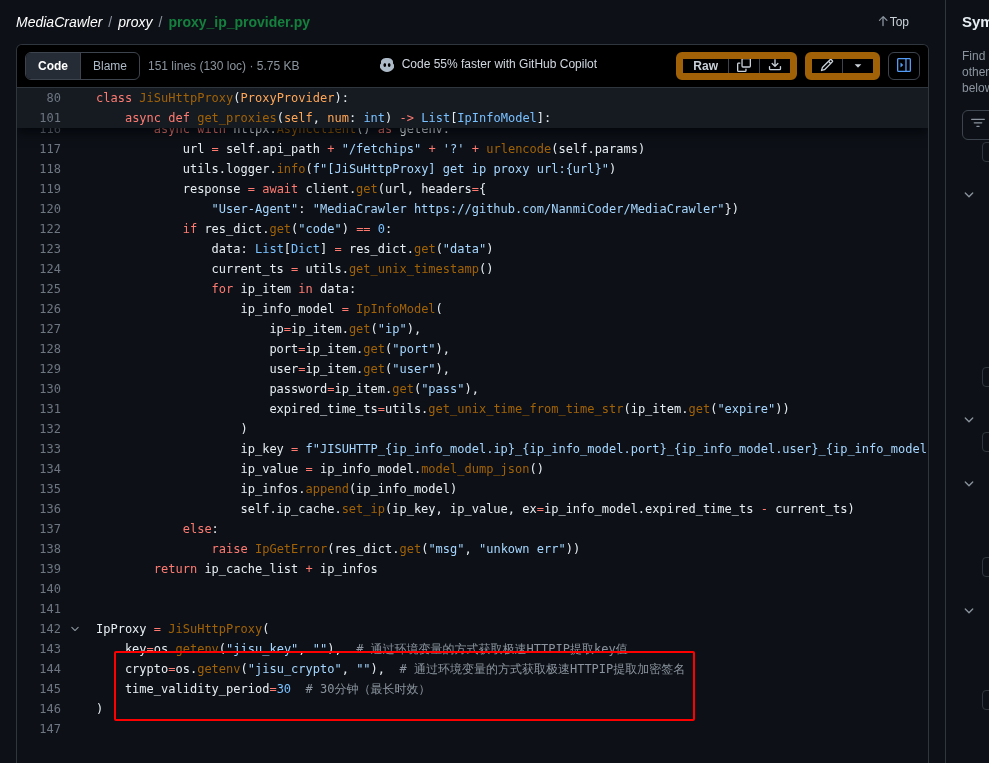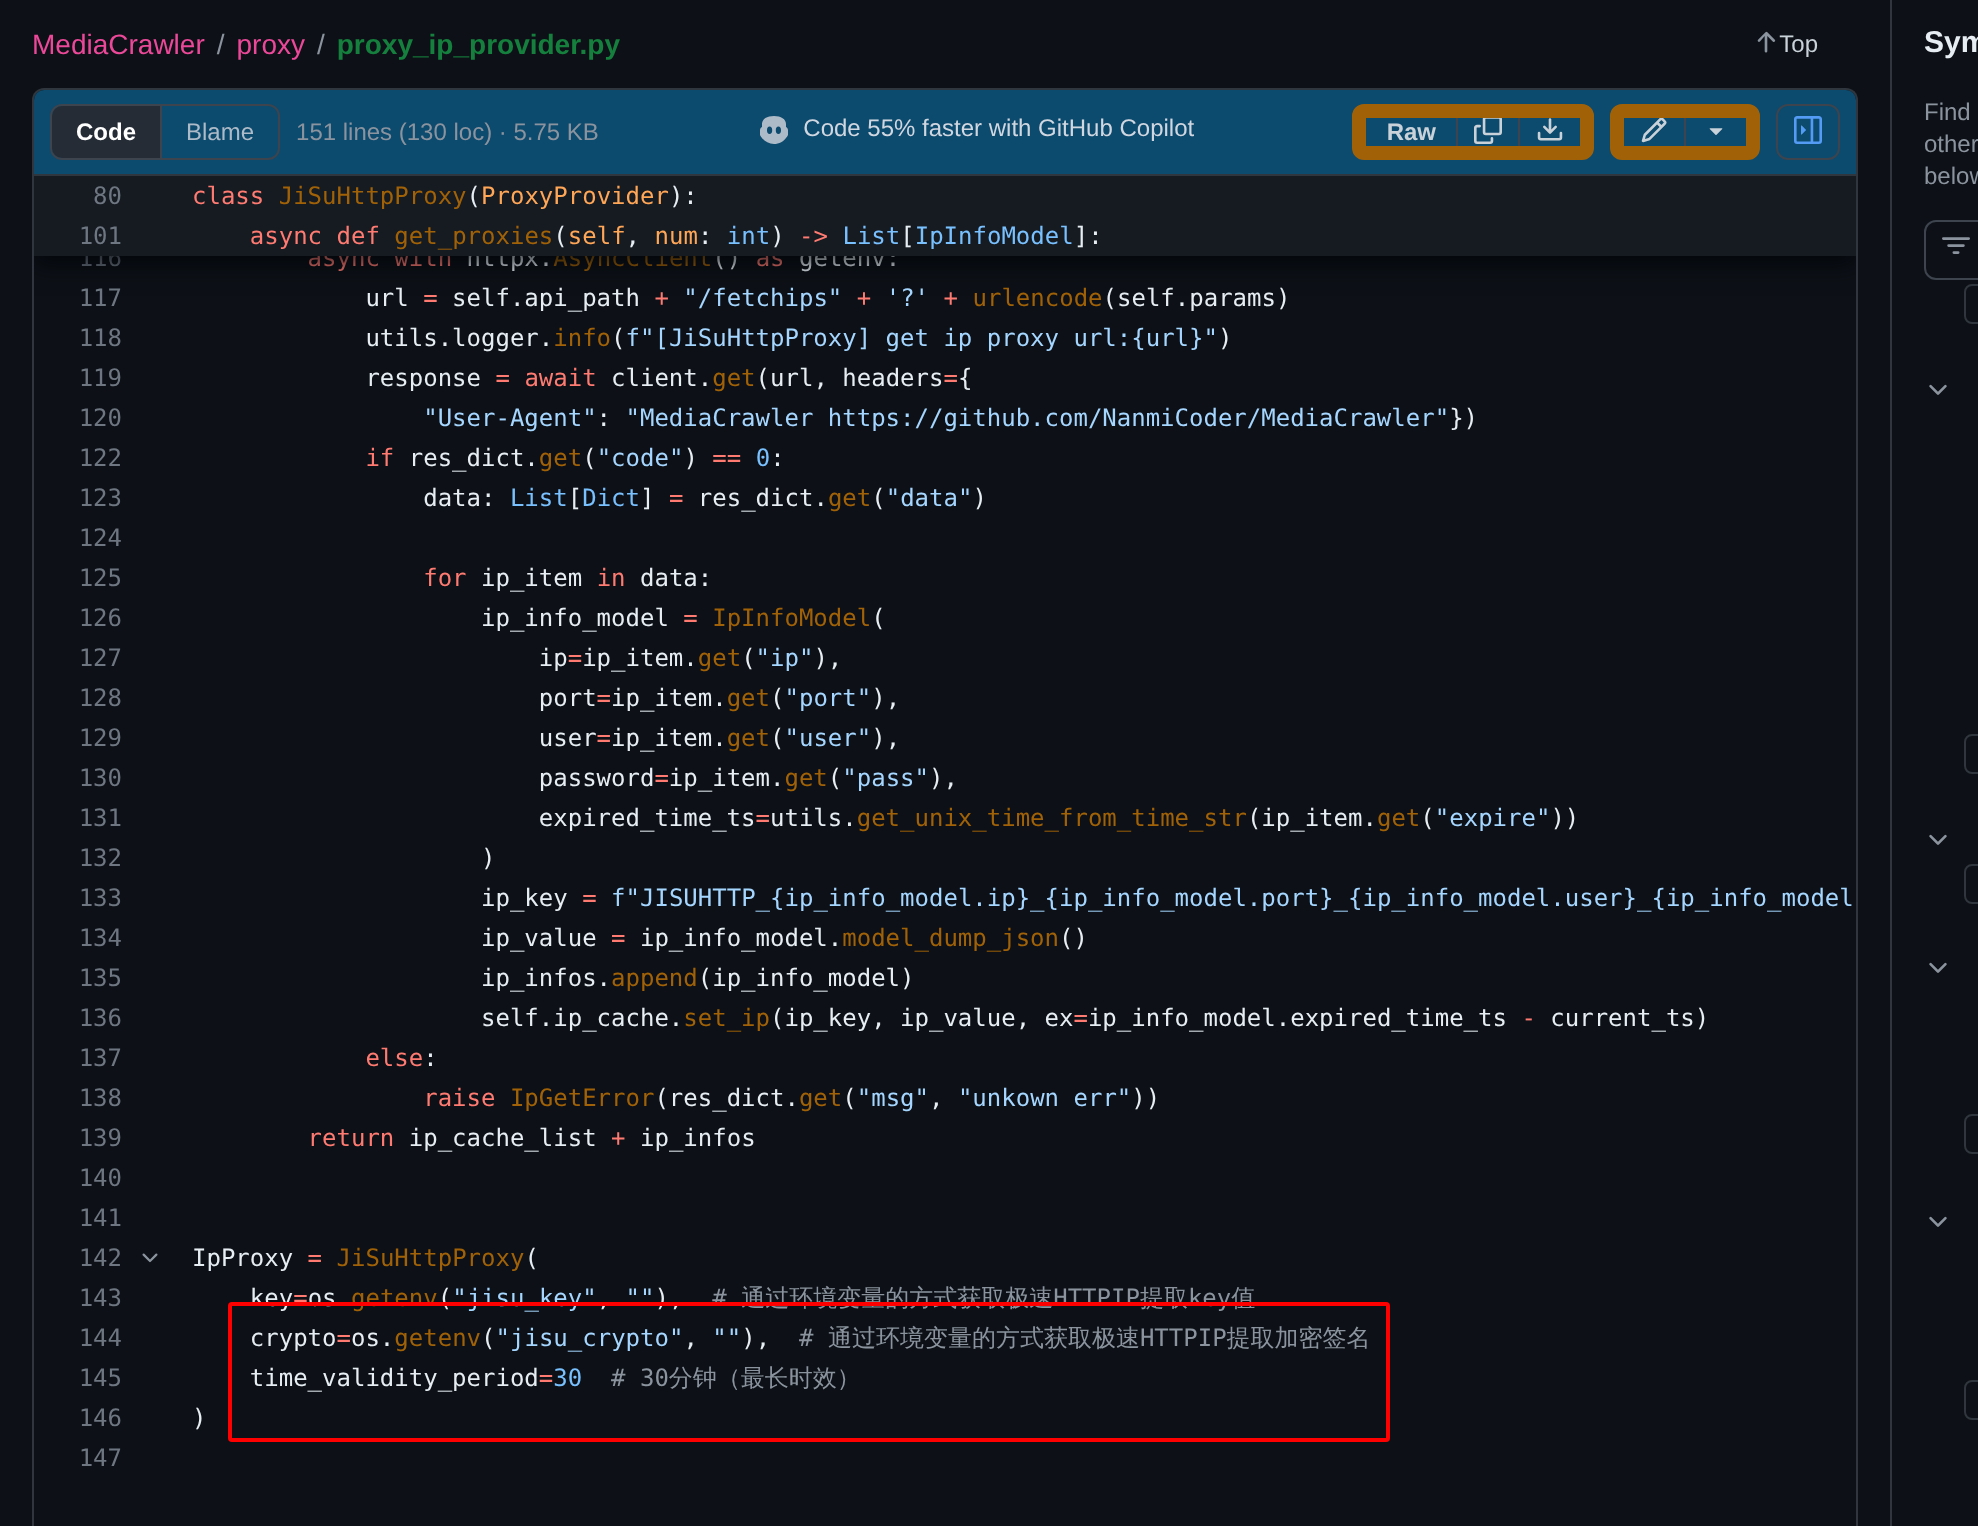--- a/index.html
+++ b/index.html
@@ -4,33 +4,33 @@
 <style>
   * { margin:0; padding:0; box-sizing:border-box; }
   html,body { width:989px; height:763px; overflow:hidden; background:#0d1117;
     font-family:"Liberation Sans","DejaVu Sans",sans-serif; color:#e6edf3; }
   .page { display:flex; width:989px; height:763px; }
   .main { width:945px; flex:none; display:flex; flex-direction:column; }
 
   
   .crumb-row { height:44px; flex:none; display:flex; align-items:center; padding:0 36px 0 16px; }
   .crumb { font-size:14px; display:flex; align-items:center; gap:6px; white-space:nowrap; }
-  .crumb a { color:#ec4899; text-decoration:none; cursor:pointer; }
+  .crumb a { color:#ffffff; text-decoration:none; cursor:pointer;font-style:italic; }
   .crumb .sep { color:#8b949e; }
   .crumb .file { color:#15803d; font-weight:600; }
   .top-btn { margin-left:auto; display:flex; align-items:center; gap:0; color:#c9d1d9;
     font-size:12px; background:none; border:0; cursor:pointer; font-family:Liberation Sans, sans-serif; }
   .top-btn svg { fill:#8b949e; }
 
   
   .file-box { margin:0 16px; flex:1; border:1px solid #30363d; border-bottom:0;
     border-radius:6px 6px 0 0; display:flex; flex-direction:column; overflow:hidden; }
 
   
-  .toolbar { height:43px; flex:none; background:#0c4a6e; border-bottom:1px solid #30363d;
+  .toolbar { height:43px; flex:none; background:#000000; border-bottom:1px solid #30363d;
     display:flex; align-items:center; padding:0 8px 0 8px; gap:8px; }
   .seg { display:flex; border:1px solid #3d444d; border-radius:6px; overflow:hidden; height:28px; }
   .seg-btn { display:flex; align-items:center; padding:0 12px; font-size:12px; background:none;
     border:0; color:#adbac7; cursor:pointer; font-family:inherit; }
   .seg-btn.active { background:#262c36; color:#ffffff; font-weight:600; border-right:1px solid #3d444d; }
   .meta { font-size:12px; color:#8b949e; white-space:nowrap; }
   .copilot { margin:0 auto; display:flex; align-items:flex-start; gap:7px; color:#d1d7e0;
     font-size:12px; text-decoration:none; cursor:pointer; white-space:nowrap; }
   .copilot svg { fill:#adbac7; }
   .btn-group { display:flex; border:7px solid #a16207; border-radius:6px; height:28px; overflow:hidden; }
@@ -156,21 +156,21 @@
 
       <div class="code-body">
         <div class="code-scroll">
             <div class="code-row"><span class="ln">116</span><span class="fold"></span><span class="src"><span class="tok-p">        </span><span class="tok-k">async </span><span class="tok-k">with </span><span class="tok-p">httpx.</span><span class="tok-fn">AsyncClient</span><span class="tok-p">() </span><span class="tok-k">as </span><span class="tok-p">getenv:</span></span></div>
             <div class="code-row"><span class="ln">117</span><span class="fold"></span><span class="src"><span class="tok-p">            url </span><span class="tok-k">=</span><span class="tok-p"> self.api_path </span><span class="tok-k">+</span><span class="tok-p"> </span><span class="tok-s">"/fetchips"</span><span class="tok-p"> </span><span class="tok-k">+</span><span class="tok-p"> </span><span class="tok-s">'?'</span><span class="tok-p"> </span><span class="tok-k">+</span><span class="tok-p"> </span><span class="tok-fn">urlencode</span><span class="tok-p">(self.params)</span></span></div>
             <div class="code-row"><span class="ln">118</span><span class="fold"></span><span class="src"><span class="tok-p">            utils.logger.</span><span class="tok-fn">info</span><span class="tok-p">(</span><span class="tok-s">f"[JiSuHttpProxy] get ip proxy url:{url}"</span><span class="tok-p">)</span></span></div>
             <div class="code-row"><span class="ln">119</span><span class="fold"></span><span class="src"><span class="tok-p">            response </span><span class="tok-k">=</span><span class="tok-p"> </span><span class="tok-k">await</span><span class="tok-p"> client.</span><span class="tok-fn">get</span><span class="tok-p">(url, headers</span><span class="tok-k">=</span><span class="tok-p">{</span></span></div>
             <div class="code-row"><span class="ln">120</span><span class="fold"></span><span class="src"><span class="tok-p">                </span><span class="tok-s">"User-Agent"</span><span class="tok-p">: </span><span class="tok-s">"MediaCrawler https://github.com/NanmiCoder/MediaCrawler"</span><span class="tok-p">})</span></span></div>
             <div class="code-row"><span class="ln">122</span><span class="fold"></span><span class="src"><span class="tok-p">            </span><span class="tok-k">if</span><span class="tok-p"> res_dict.</span><span class="tok-fn">get</span><span class="tok-p">(</span><span class="tok-s">"code"</span><span class="tok-p">) </span><span class="tok-k">==</span><span class="tok-p"> </span><span class="tok-c1">0</span><span class="tok-p">:</span></span></div>
             <div class="code-row"><span class="ln">123</span><span class="fold"></span><span class="src"><span class="tok-p">                data: </span><span class="tok-c1">List</span><span class="tok-p">[</span><span class="tok-c1">Dict</span><span class="tok-p">] </span><span class="tok-k">=</span><span class="tok-p"> res_dict.</span><span class="tok-fn">get</span><span class="tok-p">(</span><span class="tok-s">"data"</span><span class="tok-p">)</span></span></div>
-            <div class="code-row"><span class="ln">124</span><span class="fold"></span></div>
+            <div class="code-row"><span class="ln">124</span><span class="fold"></span><span class="src"><span class="tok-p">                current_ts </span><span class="tok-k">=</span><span class="tok-p"> utils.</span><span class="tok-fn">get_unix_timestamp</span><span class="tok-p">()</span></span></div>
             <div class="code-row"><span class="ln">125</span><span class="fold"></span><span class="src"><span class="tok-p">                </span><span class="tok-k">for</span><span class="tok-p"> ip_item </span><span class="tok-k">in</span><span class="tok-p"> data:</span></span></div>
             <div class="code-row"><span class="ln">126</span><span class="fold"></span><span class="src"><span class="tok-p">                    ip_info_model </span><span class="tok-k">=</span><span class="tok-p"> </span><span class="tok-fn">IpInfoModel</span><span class="tok-p">(</span></span></div>
             <div class="code-row"><span class="ln">127</span><span class="fold"></span><span class="src"><span class="tok-p">                        ip</span><span class="tok-k">=</span><span class="tok-p">ip_item.</span><span class="tok-fn">get</span><span class="tok-p">(</span><span class="tok-s">"ip"</span><span class="tok-p">),</span></span></div>
             <div class="code-row"><span class="ln">128</span><span class="fold"></span><span class="src"><span class="tok-p">                        port</span><span class="tok-k">=</span><span class="tok-p">ip_item.</span><span class="tok-fn">get</span><span class="tok-p">(</span><span class="tok-s">"port"</span><span class="tok-p">),</span></span></div>
             <div class="code-row"><span class="ln">129</span><span class="fold"></span><span class="src"><span class="tok-p">                        user</span><span class="tok-k">=</span><span class="tok-p">ip_item.</span><span class="tok-fn">get</span><span class="tok-p">(</span><span class="tok-s">"user"</span><span class="tok-p">),</span></span></div>
             <div class="code-row"><span class="ln">130</span><span class="fold"></span><span class="src"><span class="tok-p">                        password</span><span class="tok-k">=</span><span class="tok-p">ip_item.</span><span class="tok-fn">get</span><span class="tok-p">(</span><span class="tok-s">"pass"</span><span class="tok-p">),</span></span></div>
             <div class="code-row"><span class="ln">131</span><span class="fold"></span><span class="src"><span class="tok-p">                        expired_time_ts</span><span class="tok-k">=</span><span class="tok-p">utils.</span><span class="tok-fn">get_unix_time_from_time_str</span><span class="tok-p">(ip_item.</span><span class="tok-fn">get</span><span class="tok-p">(</span><span class="tok-s">"expire"</span><span class="tok-p">))</span></span></div>
             <div class="code-row"><span class="ln">132</span><span class="fold"></span><span class="src"><span class="tok-p">                    )</span></span></div>
             <div class="code-row"><span class="ln">133</span><span class="fold"></span><span class="src"><span class="tok-p">                    ip_key </span><span class="tok-k">=</span><span class="tok-p"> </span><span class="tok-s">f"JISUHTTP_{ip_info_model.ip}_{ip_info_model.port}_{ip_info_model.user}_{ip_info_model.password}"</span></span></div>
             <div class="code-row"><span class="ln">134</span><span class="fold"></span><span class="src"><span class="tok-p">                    ip_value </span><span class="tok-k">=</span><span class="tok-p"> ip_info_model.</span><span class="tok-fn">model_dump_json</span><span class="tok-p">()</span></span></div>

